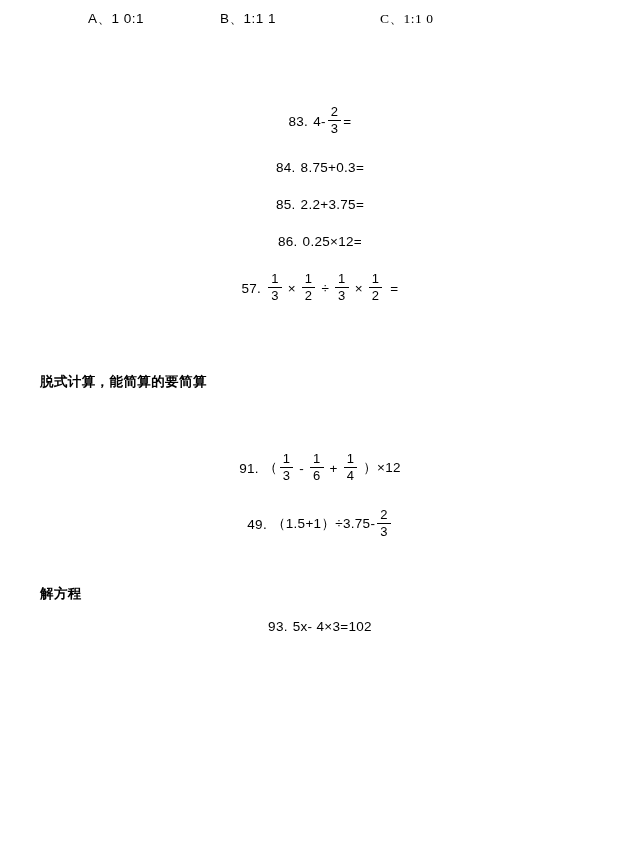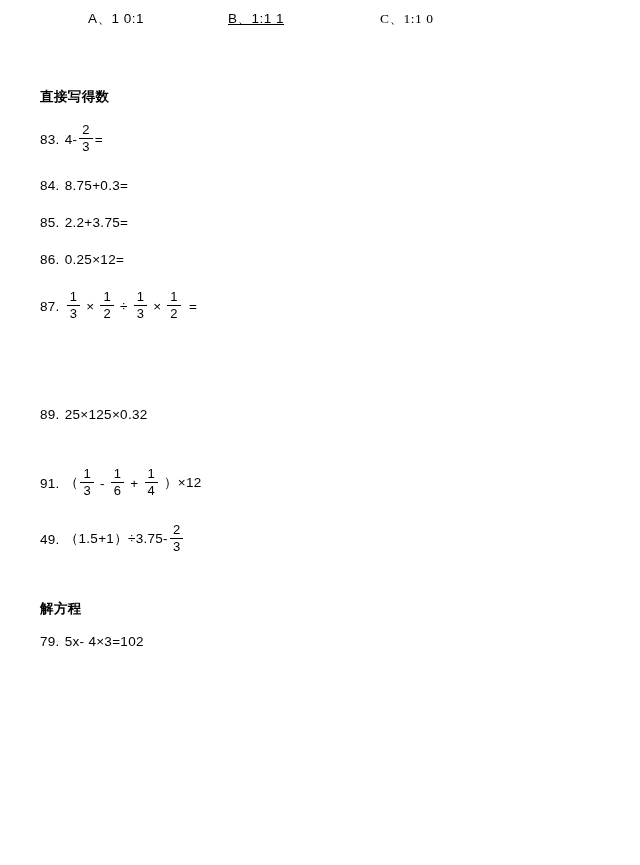--- a/index.html
+++ b/index.html
@@ -29,37 +29,38 @@
     height: 36px;
     font-size: 13.5px;
     letter-spacing: 0.5px;
   }
   .choice {
     position: absolute;
     top: 10px;
     white-space: nowrap;
   }
   .choice.a { left: 48px; }
-  .choice.b { left: 188px; text-decoration: underline; }
+  .choice.b { left: 180px; }
   .choice.c { left: 340px; font-family: Liberation Serif, serif; }
 
   
   .section-title {
     font-size: 13.5px;
     font-weight: bold;
     letter-spacing: 0.4px;
   }
 
   
   .prob {
     font-size: 13.5px;
     letter-spacing: 0.3px;
     display: flex;
     align-items: center;
     white-space: nowrap;
+    justify-content: center;
   }
   .prob .num {
     margin-right: 5px;
   }
   .prob .txt {
     display: inline-block;
   }
   .op {
     margin: 0 4px;
     display: inline-block;
@@ -104,21 +105,20 @@
 <div class="page">
 
   <div class="choice-row">
     <span class="choice a">A、1 0:1</span>
     <span class="choice b">B、1:1 1</span>
     <span class="choice c">C、1:1 0</span>
   </div>
 
   <div class="sp-h1"></div>
 
-  <div class="section-title">直接写得数</div>
   <div class="sp-after-title"></div>
 
   <div class="prob row-tall">
     <span class="num">83.</span>
     <span class="txt">4-</span>
     <span class="frac">
       <span class="n">2</span>
       <span class="bar"></span>
       <span class="d">3</span>
     </span>
@@ -142,21 +142,21 @@
   <div class="gap-md"></div>
 
   <div class="prob">
     <span class="num">86.</span>
     <span class="txt">0.25×12=</span>
   </div>
 
   <div class="gap-md"></div>
 
   <div class="prob row-tall">
-    <span class="num">87.</span>
+    <span class="num">57.</span>
     <span class="frac">
       <span class="n">1</span>
       <span class="bar"></span>
       <span class="d">3</span>
     </span>
     <span class="op">×</span>
     <span class="frac">
       <span class="n">1</span>
       <span class="bar"></span>
       <span class="d">2</span>
@@ -174,26 +174,23 @@
       <span class="d">2</span>
     </span>
     <span class="txt" style="margin-left:6px">=</span>
   </div>
 
   <div class="gap-md"></div>
 
 
   <div class="gap-lg"></div>
 
+  <div class="section-title">脱式计算，能简算的要简算</div>
   <div class="sp-after-title"></div>
 
-  <div class="prob">
-    <span class="num">89.</span>
-    <span class="txt">25×125×0.32</span>
-  </div>
 
   <div class="gap-md"></div>
 
 
   <div class="gap-md"></div>
 
   <div class="prob row-tall">
     <span class="num">91.</span>
     <span class="txt">（</span>
     <span class="frac">
@@ -227,20 +224,20 @@
       <span class="d">3</span>
     </span>
   </div>
 
   <div class="gap-xl"></div>
 
   <div class="section-title">解方程</div>
   <div class="sp-after-title"></div>
 
   <div class="prob">
-    <span class="num">79.</span>
+    <span class="num">93.</span>
     <span class="txt">5x- 4×3=102</span>
   </div>
 
   <div class="gap-md"></div>
 
 
 </div>
 
 </body></html>

